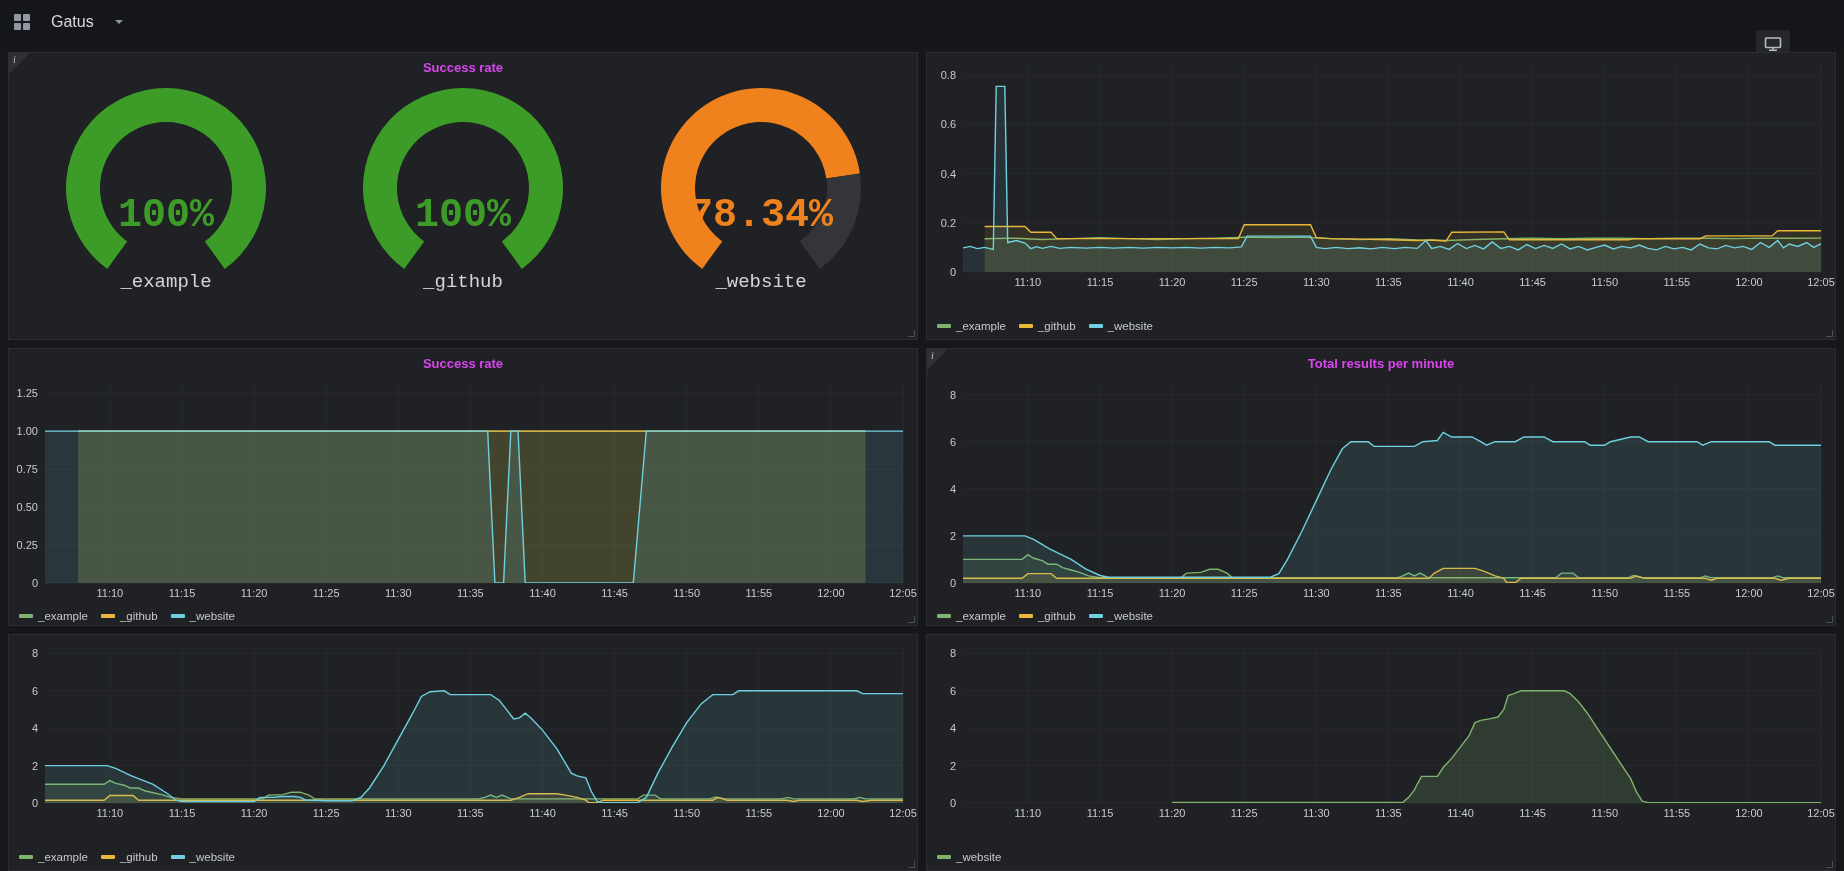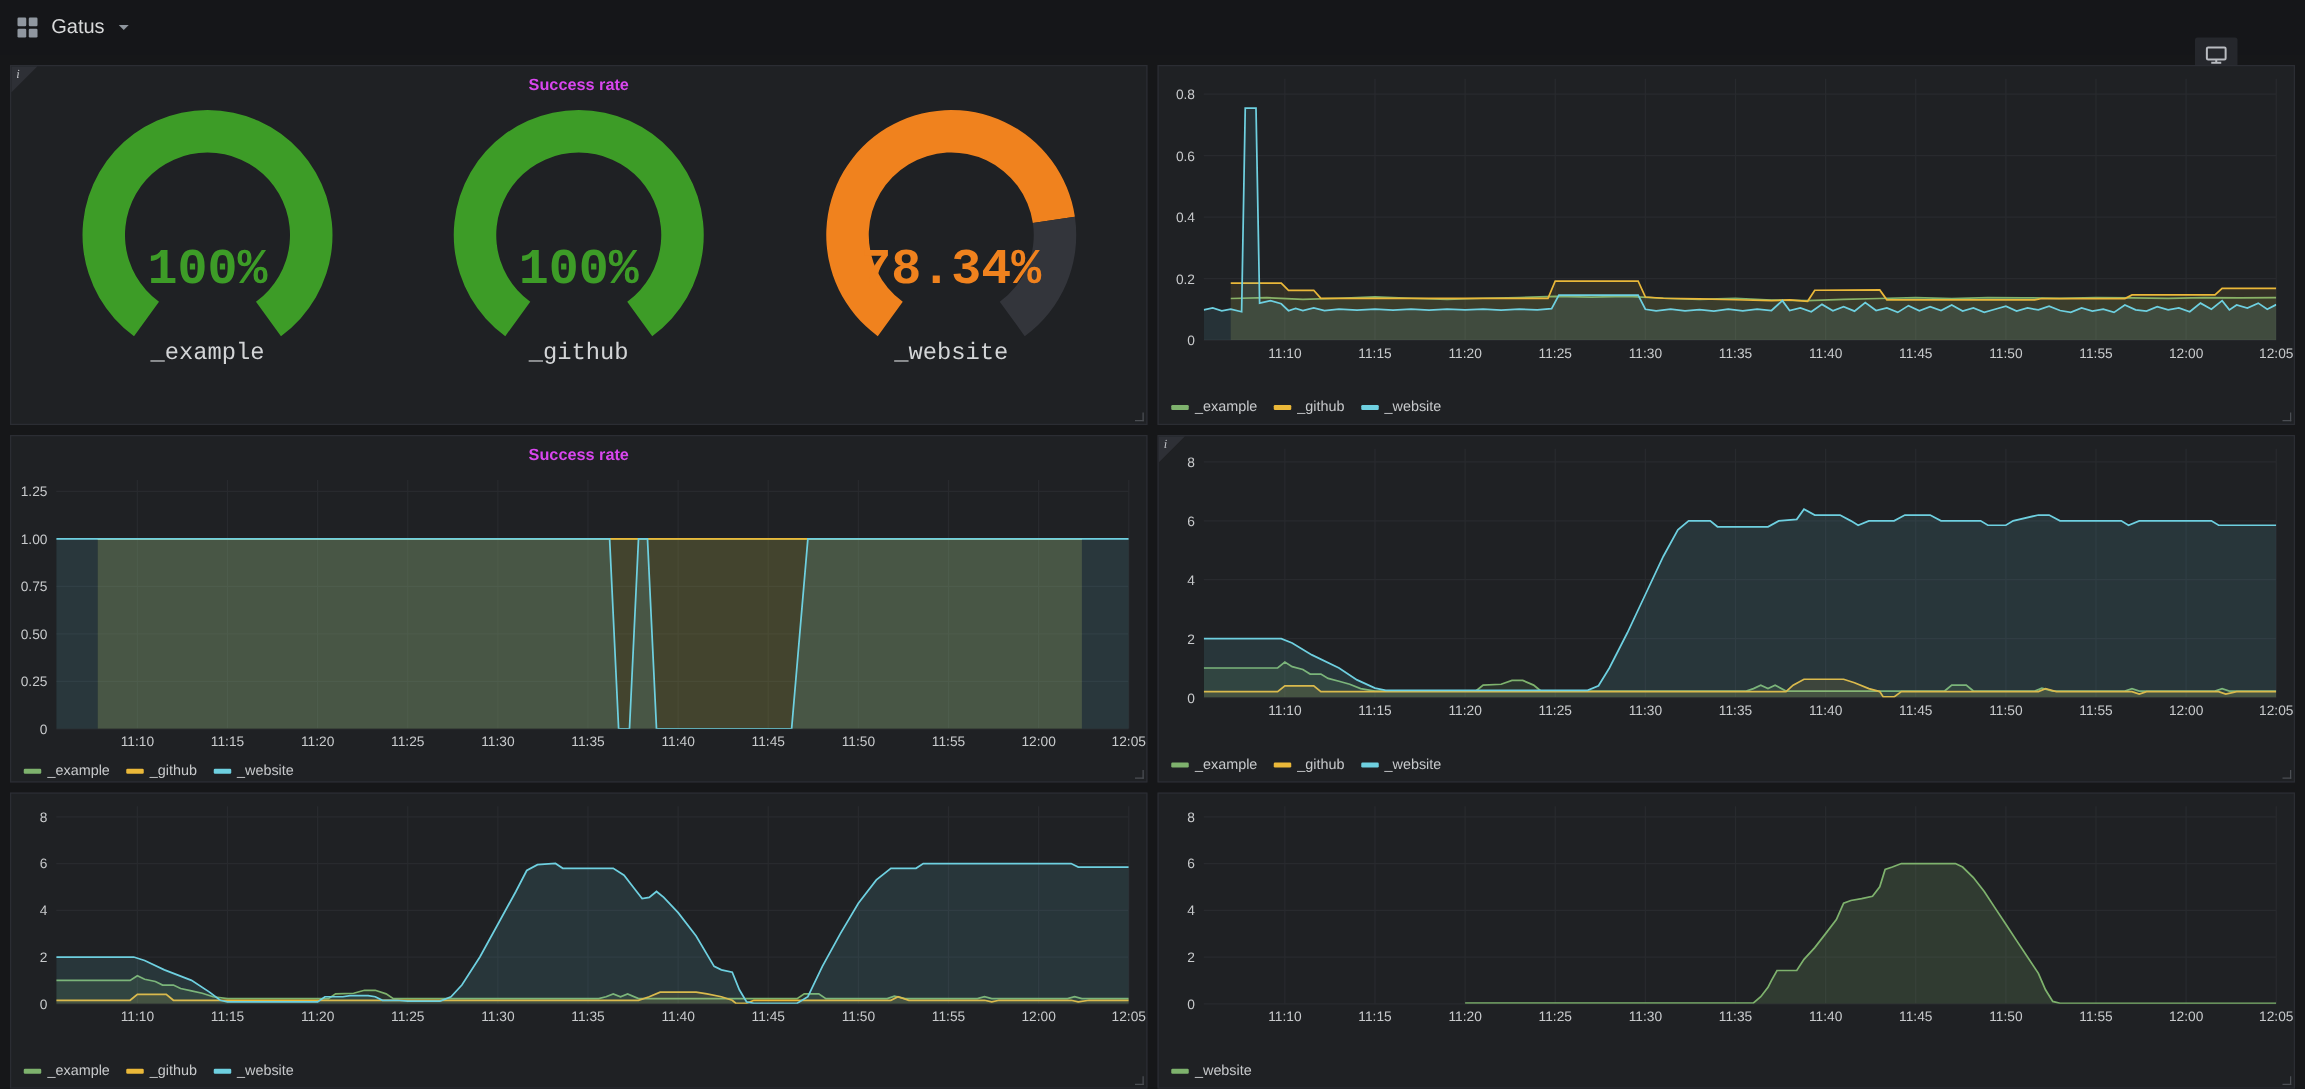--- a/index.html
+++ b/index.html
@@ -5,21 +5,21 @@
   * { box-sizing: border-box; margin: 0; padding: 0; }
   html,body { width:1844px; height:871px; overflow:hidden; }
   body {
     background:#161719;
     font-family:"Liberation Sans", sans-serif;
     color:#d8d9da;
     -webkit-font-smoothing:antialiased;
   }
   
   .navbar { height:44px; display:flex; align-items:center; justify-content:space-between; padding:0 12px 0 14px; background:#151619; }
-  .nav-left { display:flex; align-items:center; gap:11px; }
+  .nav-left { display:flex; align-items:center; gap:21px; }
   .apps-icon { display:inline-grid; grid-template-columns:7px 7px; grid-template-rows:7px 7px; gap:2px; }
   .apps-icon i { background:#9097a0; border-radius:1px; }
   .brand { font-size:16px; color:#d8d9da; }
   .caret { width:0; height:0; border-left:4px solid transparent; border-right:4px solid transparent; border-top:4px solid #8e959d; display:inline-block; }
   .nav-right { display:flex; align-items:center; gap:16px;flex-direction:column; }
   .navbtn { height:28px; min-width:30px; background:#25272c; border:0; border-radius:2px; display:flex; align-items:center; justify-content:center; gap:6px; padding:0 8px; color:#c3c6ca; font-size:13px; font-family:inherit; cursor:pointer; }
   .navbtn svg { display:block; }
   .gap { width:10px; }
   .orange-text { color:#eb7b18; font-weight:normal; }
   
@@ -274,20 +274,21 @@
           <span>_website</span>
         </span>
       </div>
     <div class="resize-corner"></div>
   </section>
 
   <section class="panel">
     <div class="info-corner">
         <span>i</span>
       </div>
+    <h2 class="panel-title">Total results per minute</h2>
     <div class="chart"><svg width="908" height="229">
           <line x1="100.890756302521" y1="10" x2="100.890756302521" y2="209" stroke="#282a2e" stroke-width="1"></line>
           <text x="100.890756302521" y="223" fill="#c8cacc" font-size="11" text-anchor="middle">11:10</text>
           <line x1="172.99159663865547" y1="10" x2="172.99159663865547" y2="209" stroke="#282a2e" stroke-width="1"></line>
           <text x="172.99159663865547" y="223" fill="#c8cacc" font-size="11" text-anchor="middle">11:15</text>
           <line x1="245.0924369747899" y1="10" x2="245.0924369747899" y2="209" stroke="#282a2e" stroke-width="1"></line>
           <text x="245.0924369747899" y="223" fill="#c8cacc" font-size="11" text-anchor="middle">11:20</text>
           <line x1="317.1932773109244" y1="10" x2="317.1932773109244" y2="209" stroke="#282a2e" stroke-width="1"></line>
           <text x="317.1932773109244" y="223" fill="#c8cacc" font-size="11" text-anchor="middle">11:25</text>
           <line x1="389.2941176470588" y1="10" x2="389.2941176470588" y2="209" stroke="#282a2e" stroke-width="1"></line>

